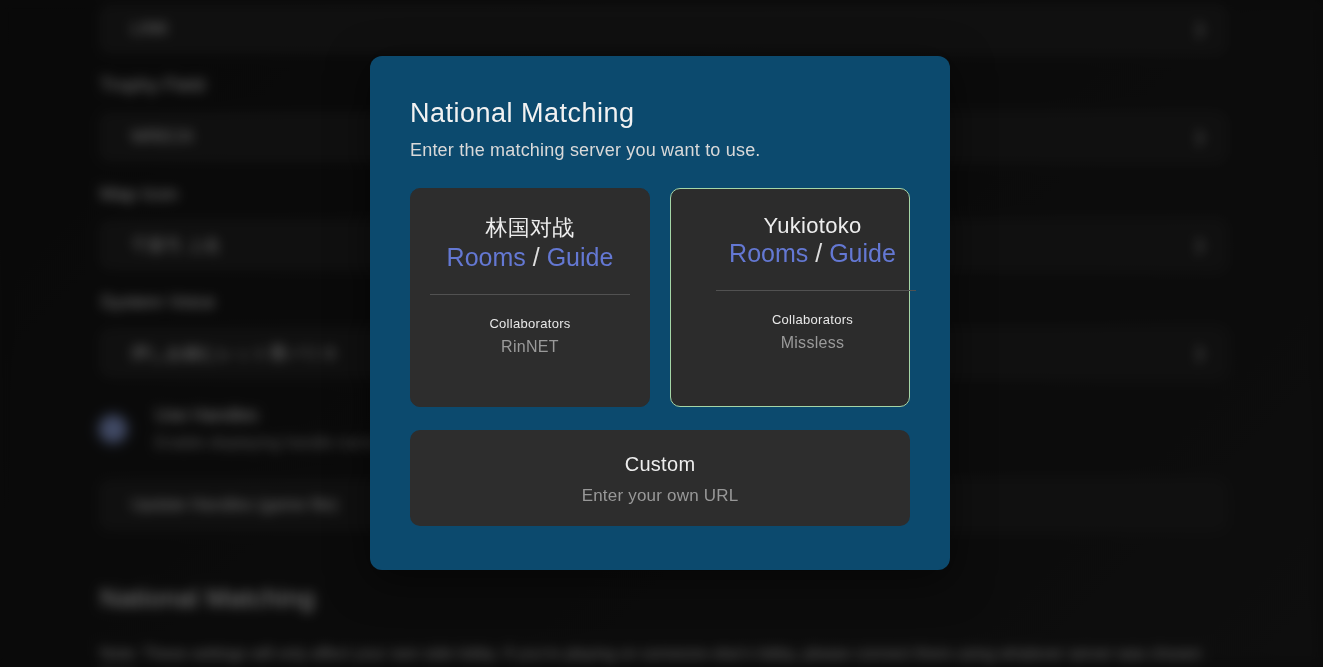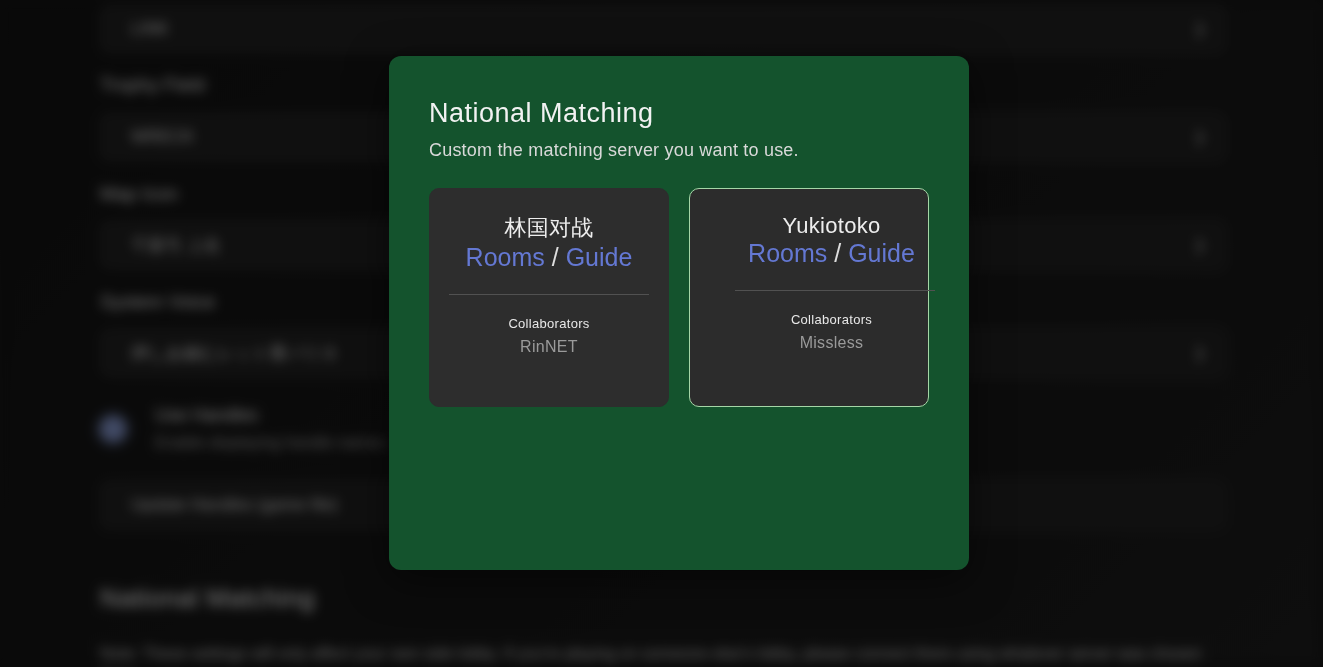--- a/index.html
+++ b/index.html
@@ -32,22 +32,22 @@
   .bg-check-label{position:absolute;left:55px;top:405px;color:#d5d5d5;font-size:18px;}
   .bg-check-desc{position:absolute;left:55px;top:434px;color:#8f8f8f;font-size:16px;}
   .bg-h2{position:absolute;left:0;top:583px;color:#e4e4e4;font-size:26px;letter-spacing:.4px;}
   .bg-note{position:absolute;left:0;top:642px;width:1140px;color:#b3b3b3;font-size:16px;line-height:23px;}
 
   
   .overlay{position:absolute;inset:0;background:rgba(6,6,6,.45);}
 
   
   .modal{
-    position:absolute;left:389px;top:56px;width:580px;height:514px;
-    box-sizing:border-box;background:#14532d;border-radius:12px;
+    position:absolute;left:370px;top:56px;width:580px;height:514px;
+    box-sizing:border-box;background:#0c4a6e;border-radius:12px;
     padding:42px 40px 0 40px;
     box-shadow:0 10px 40px rgba(0,0,0,.5);
   }
   .modal-title{color:#f2f2f2;font-size:27px;letter-spacing:.5px;font-weight:400;}
   .modal-subtitle{margin-top:11px;color:#d9d9d9;font-size:18px;letter-spacing:.2px;}
 
   .server-row{display:flex;gap:20px;margin-top:27px;}
   .server-card{
     width:240px;height:219px;box-sizing:border-box;text-align:center;
     background:#2d2d2d;border:1px solid #2d2d2d;border-radius:10px;
@@ -107,21 +107,21 @@
 
     <div class="bg-h2">National Matching</div>
     <div class="bg-note">Note: These settings will only affect your own side lobby. If you're playing on someone else's lobby, please connect there using whatever server was chosen there.</div>
   </div>
 </div>
 
 <div class="overlay"></div>
 
 <div class="modal">
   <div class="modal-title">National Matching</div>
-  <div class="modal-subtitle">Custom the matching server you want to use.</div>
+  <div class="modal-subtitle">Enter the matching server you want to use.</div>
 
   <div class="server-row">
 
     <div class="server-card">
       <div class="server-name">林国对战</div>
       <div class="server-links">
         <span class="lnk">Rooms</span>
         <span>/</span>
         <span class="lnk">Guide</span>
       </div>
@@ -137,13 +137,17 @@
         <span>/</span>
         <span class="lnk">Guide</span>
       </div>
       <div class="card-divider"></div>
       <div class="collab-heading">Collaborators</div>
       <div class="collab-item">Missless</div>
     </div>
 
   </div>
 
+  <div class="custom-card">
+    <div class="custom-title">Custom</div>
+    <div class="custom-sub">Enter your own URL</div>
+  </div>
 </div>
 
 </body></html>

